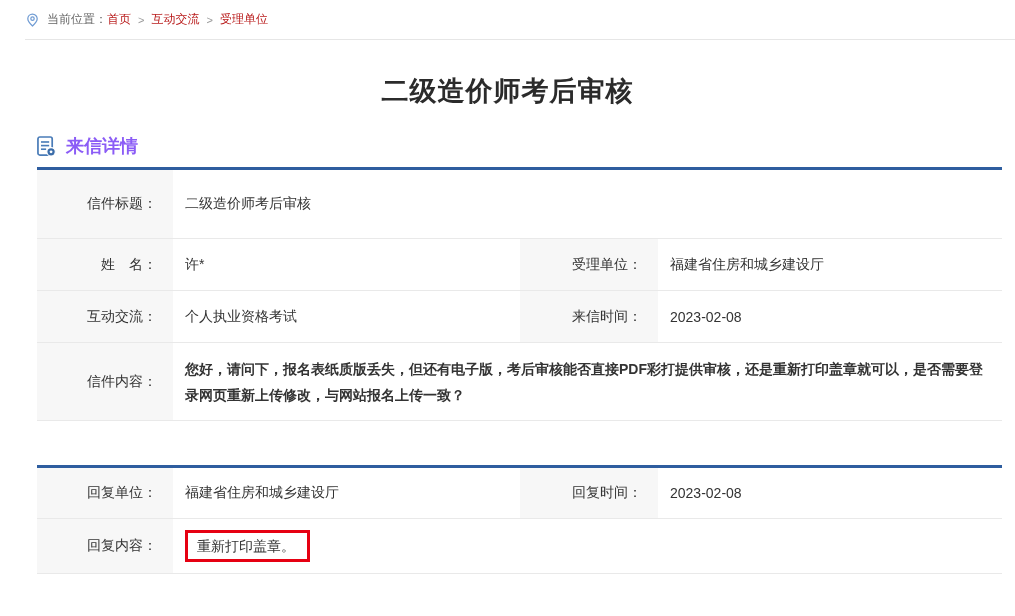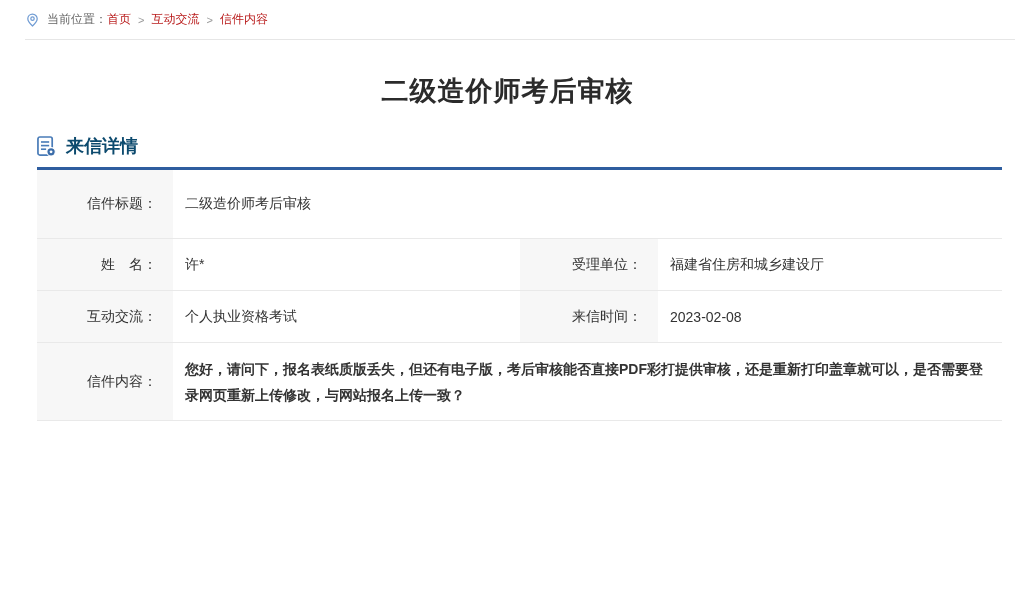--- a/index.html
+++ b/index.html
@@ -31,21 +31,21 @@
     font-weight: bold;
     color: #2b2b2b;
     letter-spacing: 1px;
   }
   .section-header {
     margin: 0 0 0 37px;
     display: flex;
     align-items: center;
     font-size: 18px;
     font-weight: bold;
-    color: #0c4a6e;
+    color: #8b5cf6;
   }
   .section-header .icon { display: inline-flex; margin-right: 10px; align-items: center; }
   .sec1 { margin-top: 25px; }
   .sec2 { margin-top: 44px; }
   table.detail-table {
     margin: 9px 0 0 37px;
     width: 965px;
     border-collapse: collapse;
     table-layout: fixed;
     border-top: 3px solid #2e5d9f;
@@ -88,21 +88,21 @@
       <svg width="15" height="16" viewBox="0 0 24 25" fill="none" stroke="#6f9bd3" stroke-width="2">
         <path d="M12 22s-7.5-6.6-7.5-11.5a7.5 7.5 0 1 1 15 0C19.5 15.4 12 22 12 22z"></path>
         <circle cx="12" cy="10.3" r="2.7"></circle>
       </svg>
     </span>
     <span class="crumb-prefix">当前位置：</span>
     <a class="crumb-link">首页</a>
     <span class="crumb-sep">&gt;</span>
     <a class="crumb-link">互动交流</a>
     <span class="crumb-sep">&gt;</span>
-    <a class="crumb-link">信件内容</a>
+    <a class="crumb-link">受理单位</a>
   </div>
 
   <h1 class="page-title">二级造价师考后审核</h1>
 
   <div class="section sec1">
     <div class="section-header">
       <span class="icon">
         <svg width="19" height="21" viewBox="0 0 20 22">
           <rect x="1" y="1" width="15" height="19" rx="2" fill="none" stroke="#4a7cb8" stroke-width="1.8"></rect>
           <rect x="4.2" y="5.4" width="8.6" height="1.7" fill="#4a7cb8"></rect>
@@ -142,15 +142,39 @@
         <tr class="r-content">
           <td class="lbl">信件内容：</td>
           <td class="val long" colspan="3">您好，请问下，报名表纸质版丢失，但还有电子版，考后审核能否直接PDF彩打提供审核，还是重新打印盖章就可以，是否需要登录网页重新上传修改，与网站报名上传一致？</td>
         </tr>
       </tbody>
     </table>
   </div>
 
   <div class="section sec2">
 
+    <table class="detail-table">
+      <colgroup>
+          <col style="width:136px">
+          <col style="width:347px">
+          <col style="width:138px">
+          <col style="width:344px">
+        </colgroup>
+      <tbody>
+        <tr class="r-std">
+          <td class="lbl">回复单位：</td>
+          <td class="val">福建省住房和城乡建设厅</td>
+          <td class="lbl">回复时间：</td>
+          <td class="val">2023-02-08</td>
+        </tr>
+        <tr class="r-reply">
+          <td class="lbl">回复内容：</td>
+          <td class="val" colspan="3">
+            <span class="red-box">
+              <span>重新打印盖章。</span>
+            </span>
+          </td>
+        </tr>
+      </tbody>
+    </table>
   </div>
 
 </div>
 
 </body></html>

